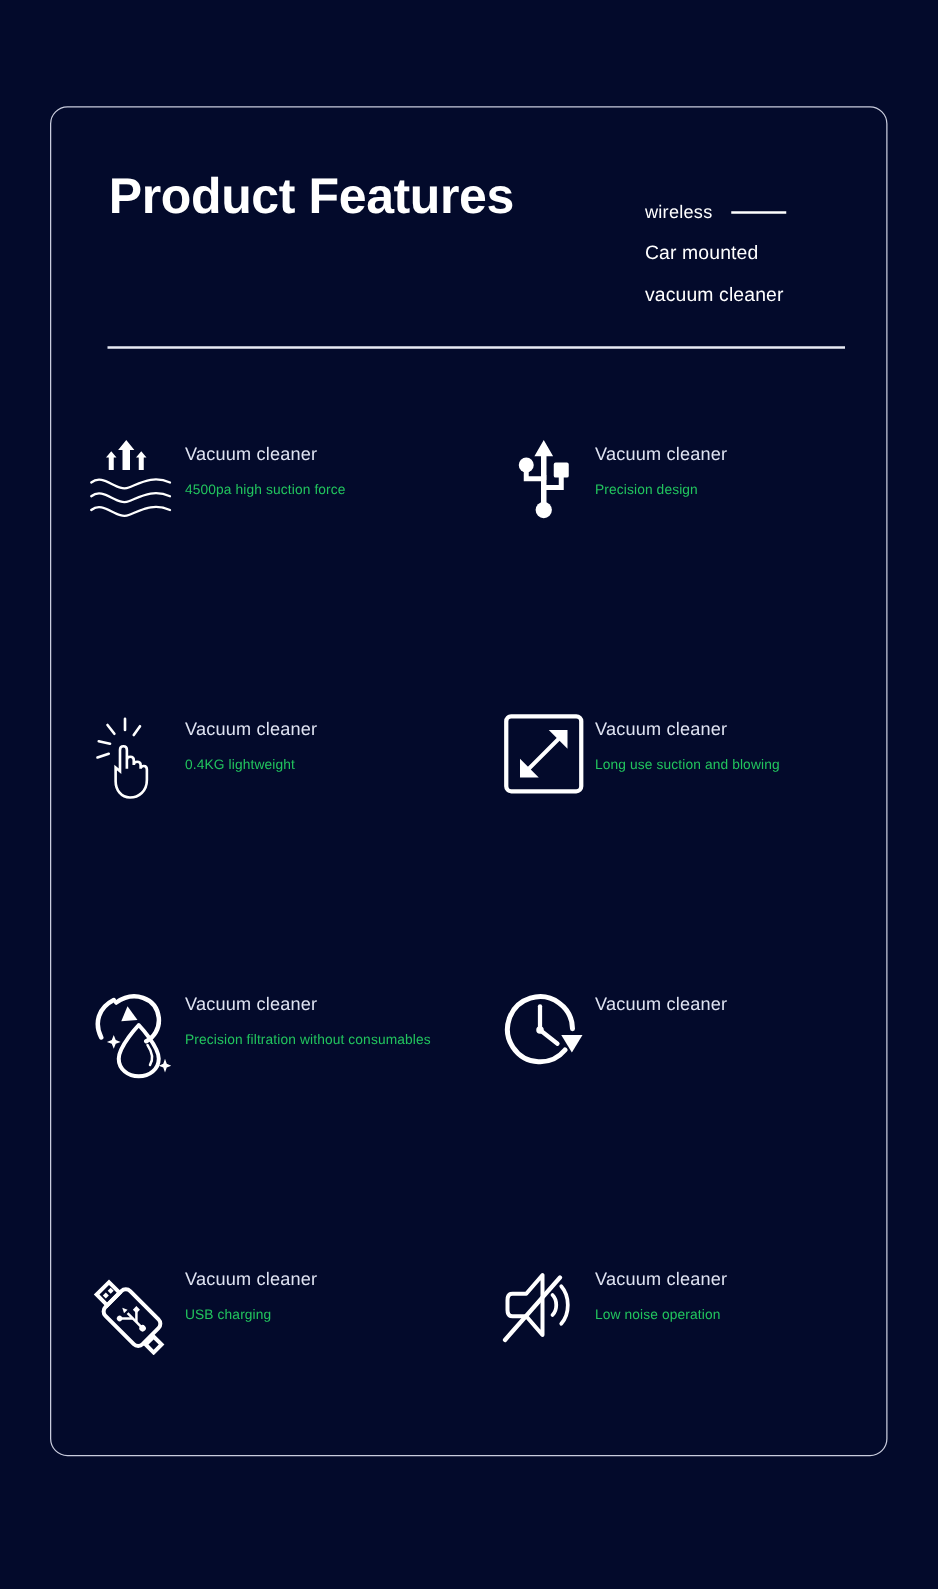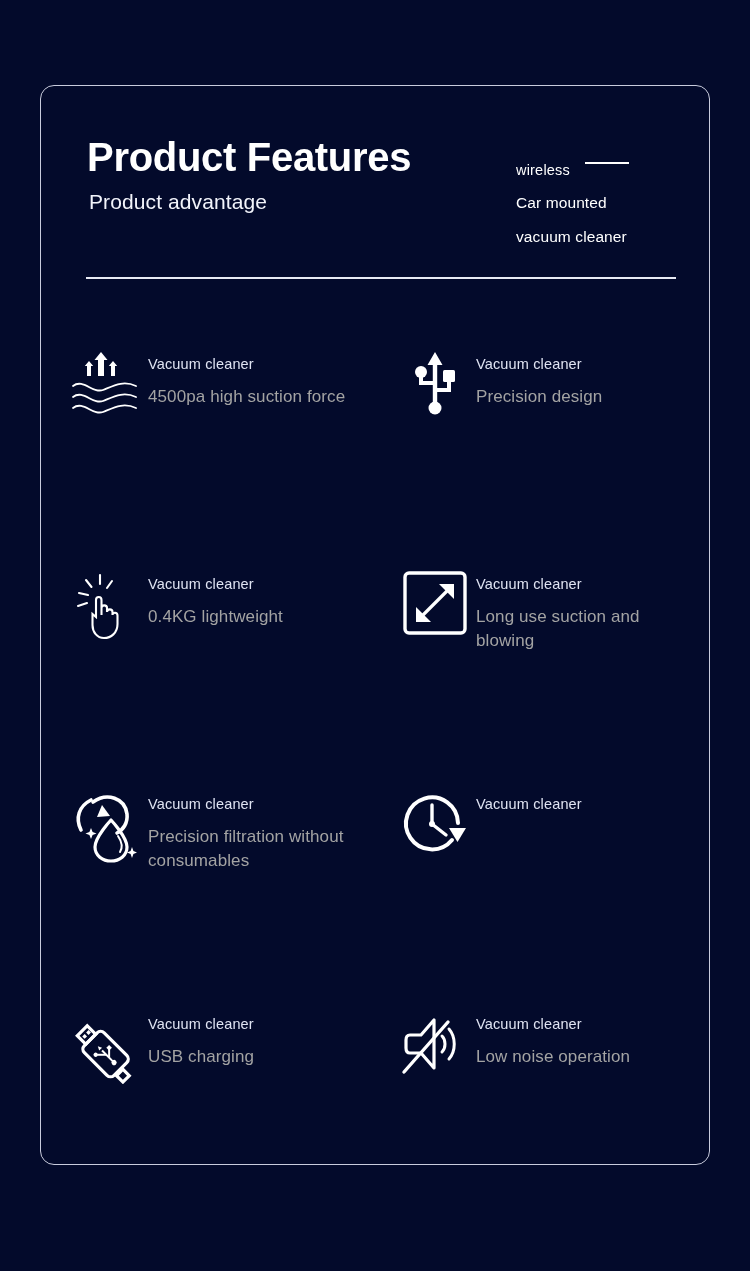--- a/index.html
+++ b/index.html
@@ -54,20 +54,21 @@
   }
   .brand {
     position: absolute;
     right: 33px;
     top: 76px;
     text-align: left;
     width: 160px;
   }
   .brand-row {
     display: flex;
+    align-items: center;
     gap: 15px;
   }
   .brand-wireless {
     font-size: 14.5px;
     color: #ffffff;
     letter-spacing: 0.2px;
     white-space: nowrap;
   }
   .brand-dash {
     display: block;
@@ -126,38 +127,37 @@
   .texts {
     padding-top: 8px;
   }
   .cap {
     font-size: 14.5px;
     color: #dfe3f2;
     letter-spacing: 0.15px;
     line-height: 1.2;
   }
   .desc {
-    font-size: 17px;
-    color: #a3a3a3;
+    font-size: 11px;
+    color: #22c55e;
     margin-top: 12px;
     line-height: 1.38;
     letter-spacing: 0.1px;
     max-width: 215px;
   }
   svg { display: block; }
 </style>
 </head>
 <body>
 
 <div class="page">
   <div class="card">
 
     <div class="header">
       <h1 class="title">Product Features</h1>
-      <div class="subtitle">Product advantage</div>
     </div>
 
     <div class="brand">
       <div class="brand-row">
         <span class="brand-wireless">wireless</span>
         <span class="brand-dash"></span>
       </div>
       <div class="brand-line">Car mounted</div>
       <div class="brand-line">vacuum cleaner</div>
     </div>

